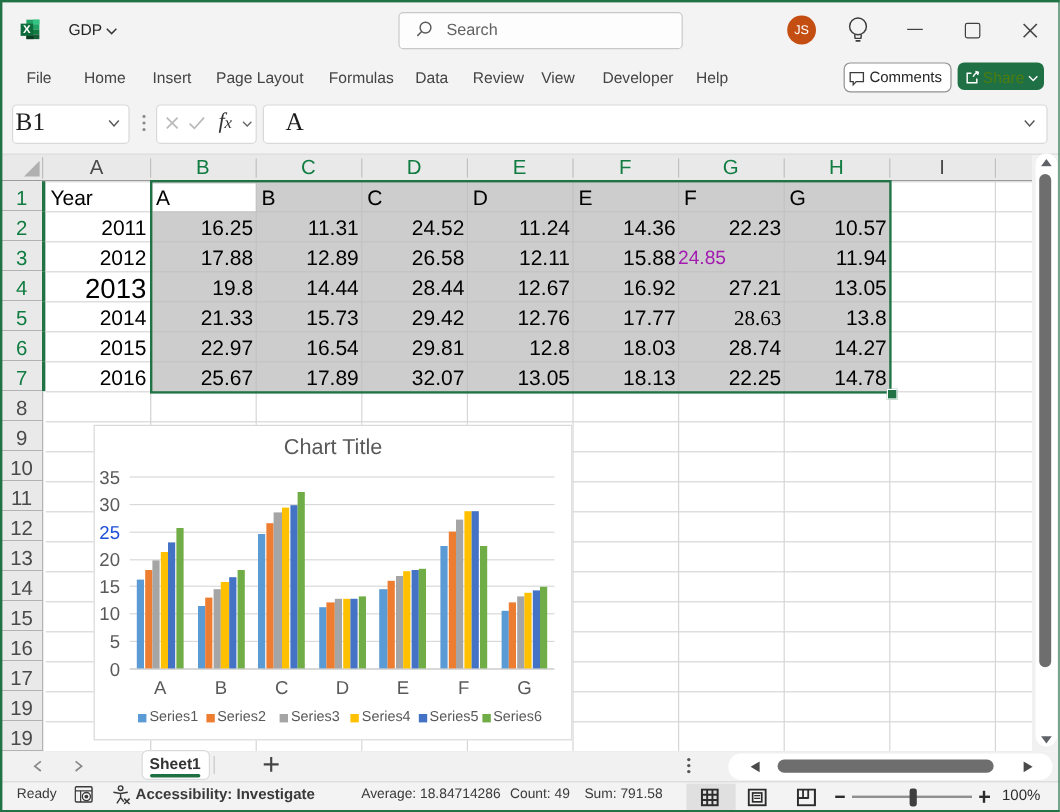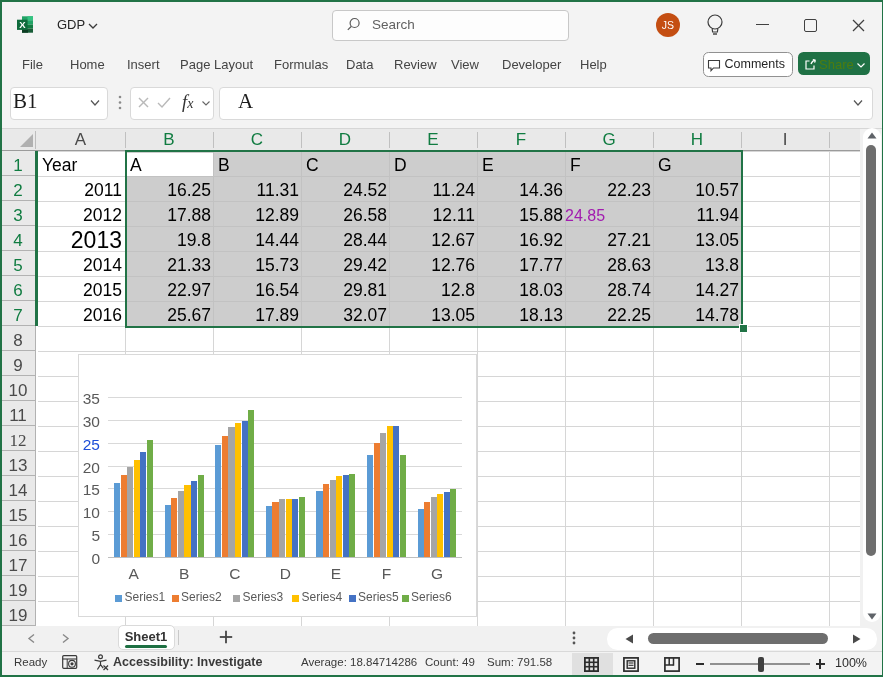--- a/index.html
+++ b/index.html
@@ -169,21 +169,21 @@
 <div class="abs" style="left:0;top:351px;width:36px;height:25px;background:#e9e9e9;border-bottom:1px solid #b2b2b2;box-sizing:border-box;"></div>
 <div class="abs" style="left:0;top:352.5px;width:36px;height:25px;color:#4a4a4a;font-size:17px;text-align:center;line-height:25px;">9</div>
 <div class="abs" style="left:35px;top:351px;width:1px;height:25px;background:#b2b2b2;"></div>
 <div class="abs" style="left:0;top:376px;width:36px;height:25px;background:#e9e9e9;border-bottom:1px solid #b2b2b2;box-sizing:border-box;"></div>
 <div class="abs" style="left:0;top:377.5px;width:36px;height:25px;color:#4a4a4a;font-size:17px;text-align:center;line-height:25px;">10</div>
 <div class="abs" style="left:35px;top:376px;width:1px;height:25px;background:#b2b2b2;"></div>
 <div class="abs" style="left:0;top:401px;width:36px;height:25px;background:#e9e9e9;border-bottom:1px solid #b2b2b2;box-sizing:border-box;"></div>
 <div class="abs" style="left:0;top:402.5px;width:36px;height:25px;color:#4a4a4a;font-size:17px;text-align:center;line-height:25px;">11</div>
 <div class="abs" style="left:35px;top:401px;width:1px;height:25px;background:#b2b2b2;"></div>
 <div class="abs" style="left:0;top:426px;width:36px;height:25px;background:#e9e9e9;border-bottom:1px solid #b2b2b2;box-sizing:border-box;"></div>
-<div class="abs" style="left:0;top:427.5px;width:36px;height:25px;color:#4a4a4a;font-size:17px;text-align:center;line-height:25px;font-family:Liberation Serif, serif;">12</div>
+<div class="abs" style="left:0;top:427.5px;width:36px;height:25px;color:#4a4a4a;font-size:17px;text-align:center;line-height:25px;">12</div>
 <div class="abs" style="left:35px;top:426px;width:1px;height:25px;background:#b2b2b2;"></div>
 <div class="abs" style="left:0;top:451px;width:36px;height:25px;background:#e9e9e9;border-bottom:1px solid #b2b2b2;box-sizing:border-box;"></div>
 <div class="abs" style="left:0;top:452.5px;width:36px;height:25px;color:#4a4a4a;font-size:17px;text-align:center;line-height:25px;">13</div>
 <div class="abs" style="left:35px;top:451px;width:1px;height:25px;background:#b2b2b2;"></div>
 <div class="abs" style="left:0;top:476px;width:36px;height:25px;background:#e9e9e9;border-bottom:1px solid #b2b2b2;box-sizing:border-box;"></div>
 <div class="abs" style="left:0;top:477.5px;width:36px;height:25px;color:#4a4a4a;font-size:17px;text-align:center;line-height:25px;">14</div>
 <div class="abs" style="left:35px;top:476px;width:1px;height:25px;background:#b2b2b2;"></div>
 <div class="abs" style="left:0;top:501px;width:36px;height:25px;background:#e9e9e9;border-bottom:1px solid #b2b2b2;box-sizing:border-box;"></div>
 <div class="abs" style="left:0;top:502.5px;width:36px;height:25px;color:#4a4a4a;font-size:17px;text-align:center;line-height:25px;">15</div>
 <div class="abs" style="left:35px;top:501px;width:1px;height:25px;background:#b2b2b2;"></div>
@@ -277,39 +277,40 @@
 <div class="abs" style="left:389px;top:227.5px;width:86px;text-align:right;font-size:17.5px;color:#000;line-height:25px;">12.67</div>
 <div class="abs" style="left:477px;top:227.5px;width:86px;text-align:right;font-size:17.5px;color:#000;line-height:25px;">16.92</div>
 <div class="abs" style="left:565px;top:227.5px;width:86px;text-align:right;font-size:17.5px;color:#000;line-height:25px;">27.21</div>
 <div class="abs" style="left:653px;top:227.5px;width:86px;text-align:right;font-size:17.5px;color:#000;line-height:25px;">13.05</div>
 <div class="abs" style="left:37px;top:252.5px;width:85px;text-align:right;font-size:17.5px;color:#000;line-height:25px;">2014</div>
 <div class="abs" style="left:125px;top:252.5px;width:86px;text-align:right;font-size:17.5px;color:#000;line-height:25px;">21.33</div>
 <div class="abs" style="left:213px;top:252.5px;width:86px;text-align:right;font-size:17.5px;color:#000;line-height:25px;">15.73</div>
 <div class="abs" style="left:301px;top:252.5px;width:86px;text-align:right;font-size:17.5px;color:#000;line-height:25px;">29.42</div>
 <div class="abs" style="left:389px;top:252.5px;width:86px;text-align:right;font-size:17.5px;color:#000;line-height:25px;">12.76</div>
 <div class="abs" style="left:477px;top:252.5px;width:86px;text-align:right;font-size:17.5px;color:#000;line-height:25px;">17.77</div>
-<div class="abs" style="left:565px;top:252.5px;width:86px;text-align:right;font-size:17.5px;color:#000;line-height:25px;">28.63</div>
+<div class="abs" style="left:565px;top:252.5px;width:86px;text-align:right;font-size:17.5px;color:#000;line-height:25px;font-family:Liberation Serif, serif;">28.63</div>
 <div class="abs" style="left:653px;top:252.5px;width:86px;text-align:right;font-size:17.5px;color:#000;line-height:25px;">13.8</div>
 <div class="abs" style="left:37px;top:277.5px;width:85px;text-align:right;font-size:17.5px;color:#000;line-height:25px;">2015</div>
 <div class="abs" style="left:125px;top:277.5px;width:86px;text-align:right;font-size:17.5px;color:#000;line-height:25px;">22.97</div>
 <div class="abs" style="left:213px;top:277.5px;width:86px;text-align:right;font-size:17.5px;color:#000;line-height:25px;">16.54</div>
 <div class="abs" style="left:301px;top:277.5px;width:86px;text-align:right;font-size:17.5px;color:#000;line-height:25px;">29.81</div>
 <div class="abs" style="left:389px;top:277.5px;width:86px;text-align:right;font-size:17.5px;color:#000;line-height:25px;">12.8</div>
 <div class="abs" style="left:477px;top:277.5px;width:86px;text-align:right;font-size:17.5px;color:#000;line-height:25px;">18.03</div>
 <div class="abs" style="left:565px;top:277.5px;width:86px;text-align:right;font-size:17.5px;color:#000;line-height:25px;">28.74</div>
 <div class="abs" style="left:653px;top:277.5px;width:86px;text-align:right;font-size:17.5px;color:#000;line-height:25px;">14.27</div>
 <div class="abs" style="left:37px;top:302.5px;width:85px;text-align:right;font-size:17.5px;color:#000;line-height:25px;">2016</div>
 <div class="abs" style="left:125px;top:302.5px;width:86px;text-align:right;font-size:17.5px;color:#000;line-height:25px;">25.67</div>
 <div class="abs" style="left:213px;top:302.5px;width:86px;text-align:right;font-size:17.5px;color:#000;line-height:25px;">17.89</div>
 <div class="abs" style="left:301px;top:302.5px;width:86px;text-align:right;font-size:17.5px;color:#000;line-height:25px;">32.07</div>
 <div class="abs" style="left:389px;top:302.5px;width:86px;text-align:right;font-size:17.5px;color:#000;line-height:25px;">13.05</div>
 <div class="abs" style="left:477px;top:302.5px;width:86px;text-align:right;font-size:17.5px;color:#000;line-height:25px;">18.13</div>
 <div class="abs" style="left:565px;top:302.5px;width:86px;text-align:right;font-size:17.5px;color:#000;line-height:25px;">22.25</div>
 <div class="abs" style="left:653px;top:302.5px;width:86px;text-align:right;font-size:17.5px;color:#000;line-height:25px;">14.78</div>
 <div class="abs" style="left:78px;top:354px;width:399px;height:263px;background:#fff;border:1px solid #d9d9d9;box-sizing:border-box;"></div>
+<div class="abs" style="left:78px;top:362px;width:399px;text-align:center;font-size:18px;color:#595959;">Chart Title</div>
 <div class="abs" style="left:66px;top:550.0px;width:34px;text-align:right;font-size:15.5px;color:#595959;">0</div>
 <div class="abs" style="left:108px;top:534.1px;width:354px;height:1px;background:#d9d9d9;"></div>
 <div class="abs" style="left:66px;top:527.1px;width:34px;text-align:right;font-size:15.5px;color:#595959;">5</div>
 <div class="abs" style="left:108px;top:511.3px;width:354px;height:1px;background:#d9d9d9;"></div>
 <div class="abs" style="left:66px;top:504.3px;width:34px;text-align:right;font-size:15.5px;color:#595959;">10</div>
 <div class="abs" style="left:108px;top:488.4px;width:354px;height:1px;background:#d9d9d9;"></div>
 <div class="abs" style="left:66px;top:481.4px;width:34px;text-align:right;font-size:15.5px;color:#595959;">15</div>
 <div class="abs" style="left:108px;top:465.6px;width:354px;height:1px;background:#d9d9d9;"></div>
 <div class="abs" style="left:66px;top:458.6px;width:34px;text-align:right;font-size:15.5px;color:#595959;">20</div>
 <div class="abs" style="left:108px;top:442.7px;width:354px;height:1px;background:#d9d9d9;"></div>

